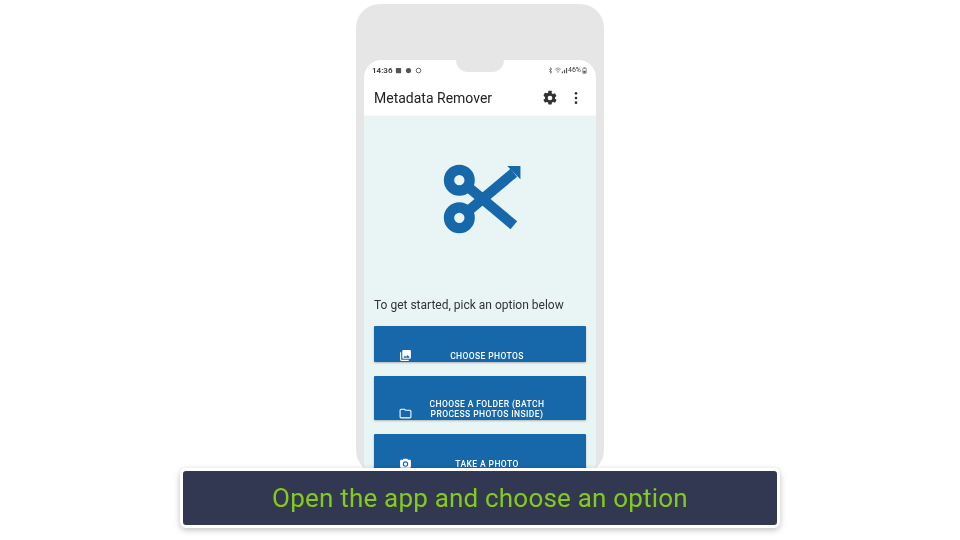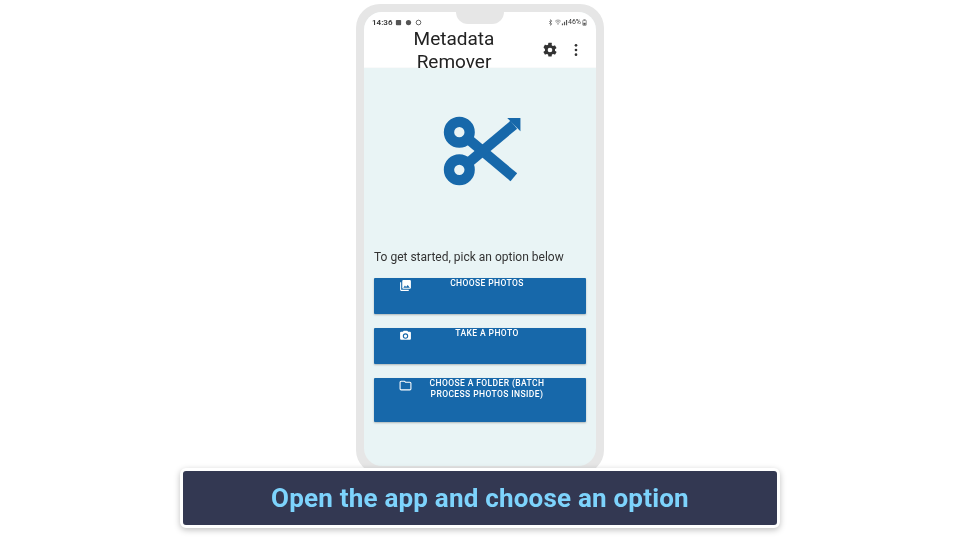--- a/index.html
+++ b/index.html
@@ -22,20 +22,21 @@
     border-radius: 24px;
     padding: 8px;
   }
   .screen {
     width: 100%;
     height: 100%;
     background: #e9f4f5;
     border-radius: 18px;
     position: relative;
     overflow: hidden;
+    margin-top: 48px;
   }
   .notch {
     position: absolute;
     top: -2px;
     left: 50%;
     transform: translateX(-50%);
     width: 48px;
     height: 14px;
     background: #e6e6e6;
     border-bottom-left-radius: 12px;
@@ -60,24 +61,23 @@
     height: 36px;
     background: #ffffff;
     display: flex;
     align-items: center;
     padding: 0 10px;
     gap: 6px;
     border-bottom: 1px solid rgba(0,0,0,0.02);
   }
   .app-title {
     flex: 1;
-    font-size: 19px;
+    font-size: 14px;
     color: #222;
     font-weight: 400;
-    text-align: center;
   }
   .gear, .more {
     width: 20px; height: 20px;
     display: flex; align-items: center; justify-content: center;
     color: #333;
   }
   .content {
     padding: 10px 10px 8px 10px;
     display: flex;
     flex-direction: column;
@@ -94,21 +94,21 @@
   .hint {
     font-size: 12px;
     color: #333;
     margin-bottom: 14px;
     margin-top: 8px;
   }
   .btn {
     background: #1768aa;
     color: #fff;
     display: flex;
-    align-items: flex-start;
+    align-items: flex-end;
     padding: 0 24px;
     height: 36px;
     margin-bottom: 14px;
     font-size: 8.5px;
     letter-spacing: 0.4px;
     position: relative;
     box-shadow: 0 1px 2px rgba(0,0,0,0.25);
     border-radius: 1px;
   }
   .btn.tall { height: 44px; }
@@ -131,23 +131,23 @@
     bottom: 12px;
     width: 600px;
     background: #333852;
     border: 3px solid #fff;
     border-radius: 6px;
     box-shadow: 0 2px 6px rgba(0,0,0,0.25);
     padding: 12px 20px;
     text-align: center;
   }
   .caption-banner span {
-    color: #7dd3fc;
+    color: #84cc16;
     font-size: 26px;
-    font-weight: 700;
+    font-weight: 400;
     letter-spacing: 0.2px;
   }
 </style>
 </head>
 <body>
 
 <div class="phone">
   <div class="screen">
     <div class="notch"></div>
 
@@ -233,36 +233,36 @@
 
       <div class="btn">
         <span class="bicon">
           <svg viewBox="0 0 24 24" width="13" height="13">
               <path fill="#fff" d="M22 16V4a2 2 0 0 0-2-2H8a2 2 0 0 0-2 2v12a2 2 0 0 0 2 2h12a2 2 0 0 0 2-2zM11 12l2 2.7L16 11l4 5H8zM2 6v14a2 2 0 0 0 2 2h14v-2H4V6z"></path>
             </svg>
         </span>
         <span class="blabel">CHOOSE PHOTOS</span>
       </div>
 
+      <div class="btn tall">
+        <span class="bicon">
+          <svg viewBox="0 0 24 24" width="13" height="13">
+              <path fill="#fff" d="M10 4H4a2 2 0 0 0-2 2v12a2 2 0 0 0 2 2h16a2 2 0 0 0 2-2V8a2 2 0 0 0-2-2h-8z" fill-opacity="0" stroke="#fff" stroke-width="2"></path>
+            </svg>
+        </span>
+        <span class="blabel">CHOOSE A FOLDER (BATCH PROCESS PHOTOS INSIDE)</span>
+      </div>
+
       <div class="btn">
         <span class="bicon">
           <svg viewBox="0 0 24 24" width="13" height="13">
               <path fill="#fff" d="M20 5h-3.2l-1.4-2h-6.8L7.2 5H4a2 2 0 0 0-2 2v11a2 2 0 0 0 2 2h16a2 2 0 0 0 2-2V7a2 2 0 0 0-2-2zm-8 13a5 5 0 1 1 5-5 5 5 0 0 1-5 5zm0-8a3 3 0 1 0 3 3 3 3 0 0 0-3-3z"></path>
             </svg>
         </span>
         <span class="blabel">TAKE A PHOTO</span>
       </div>
-
-      <div class="btn tall">
-        <span class="bicon">
-          <svg viewBox="0 0 24 24" width="13" height="13">
-              <path fill="#fff" d="M10 4H4a2 2 0 0 0-2 2v12a2 2 0 0 0 2 2h16a2 2 0 0 0 2-2V8a2 2 0 0 0-2-2h-8z" fill-opacity="0" stroke="#fff" stroke-width="2"></path>
-            </svg>
-        </span>
-        <span class="blabel">CHOOSE A FOLDER (BATCH PROCESS PHOTOS INSIDE)</span>
-      </div>
     </div>
   </div>
 </div>
 
 <div class="caption-banner">
   <span>Open the app and choose an option</span>
 </div>
 
 </body></html>

